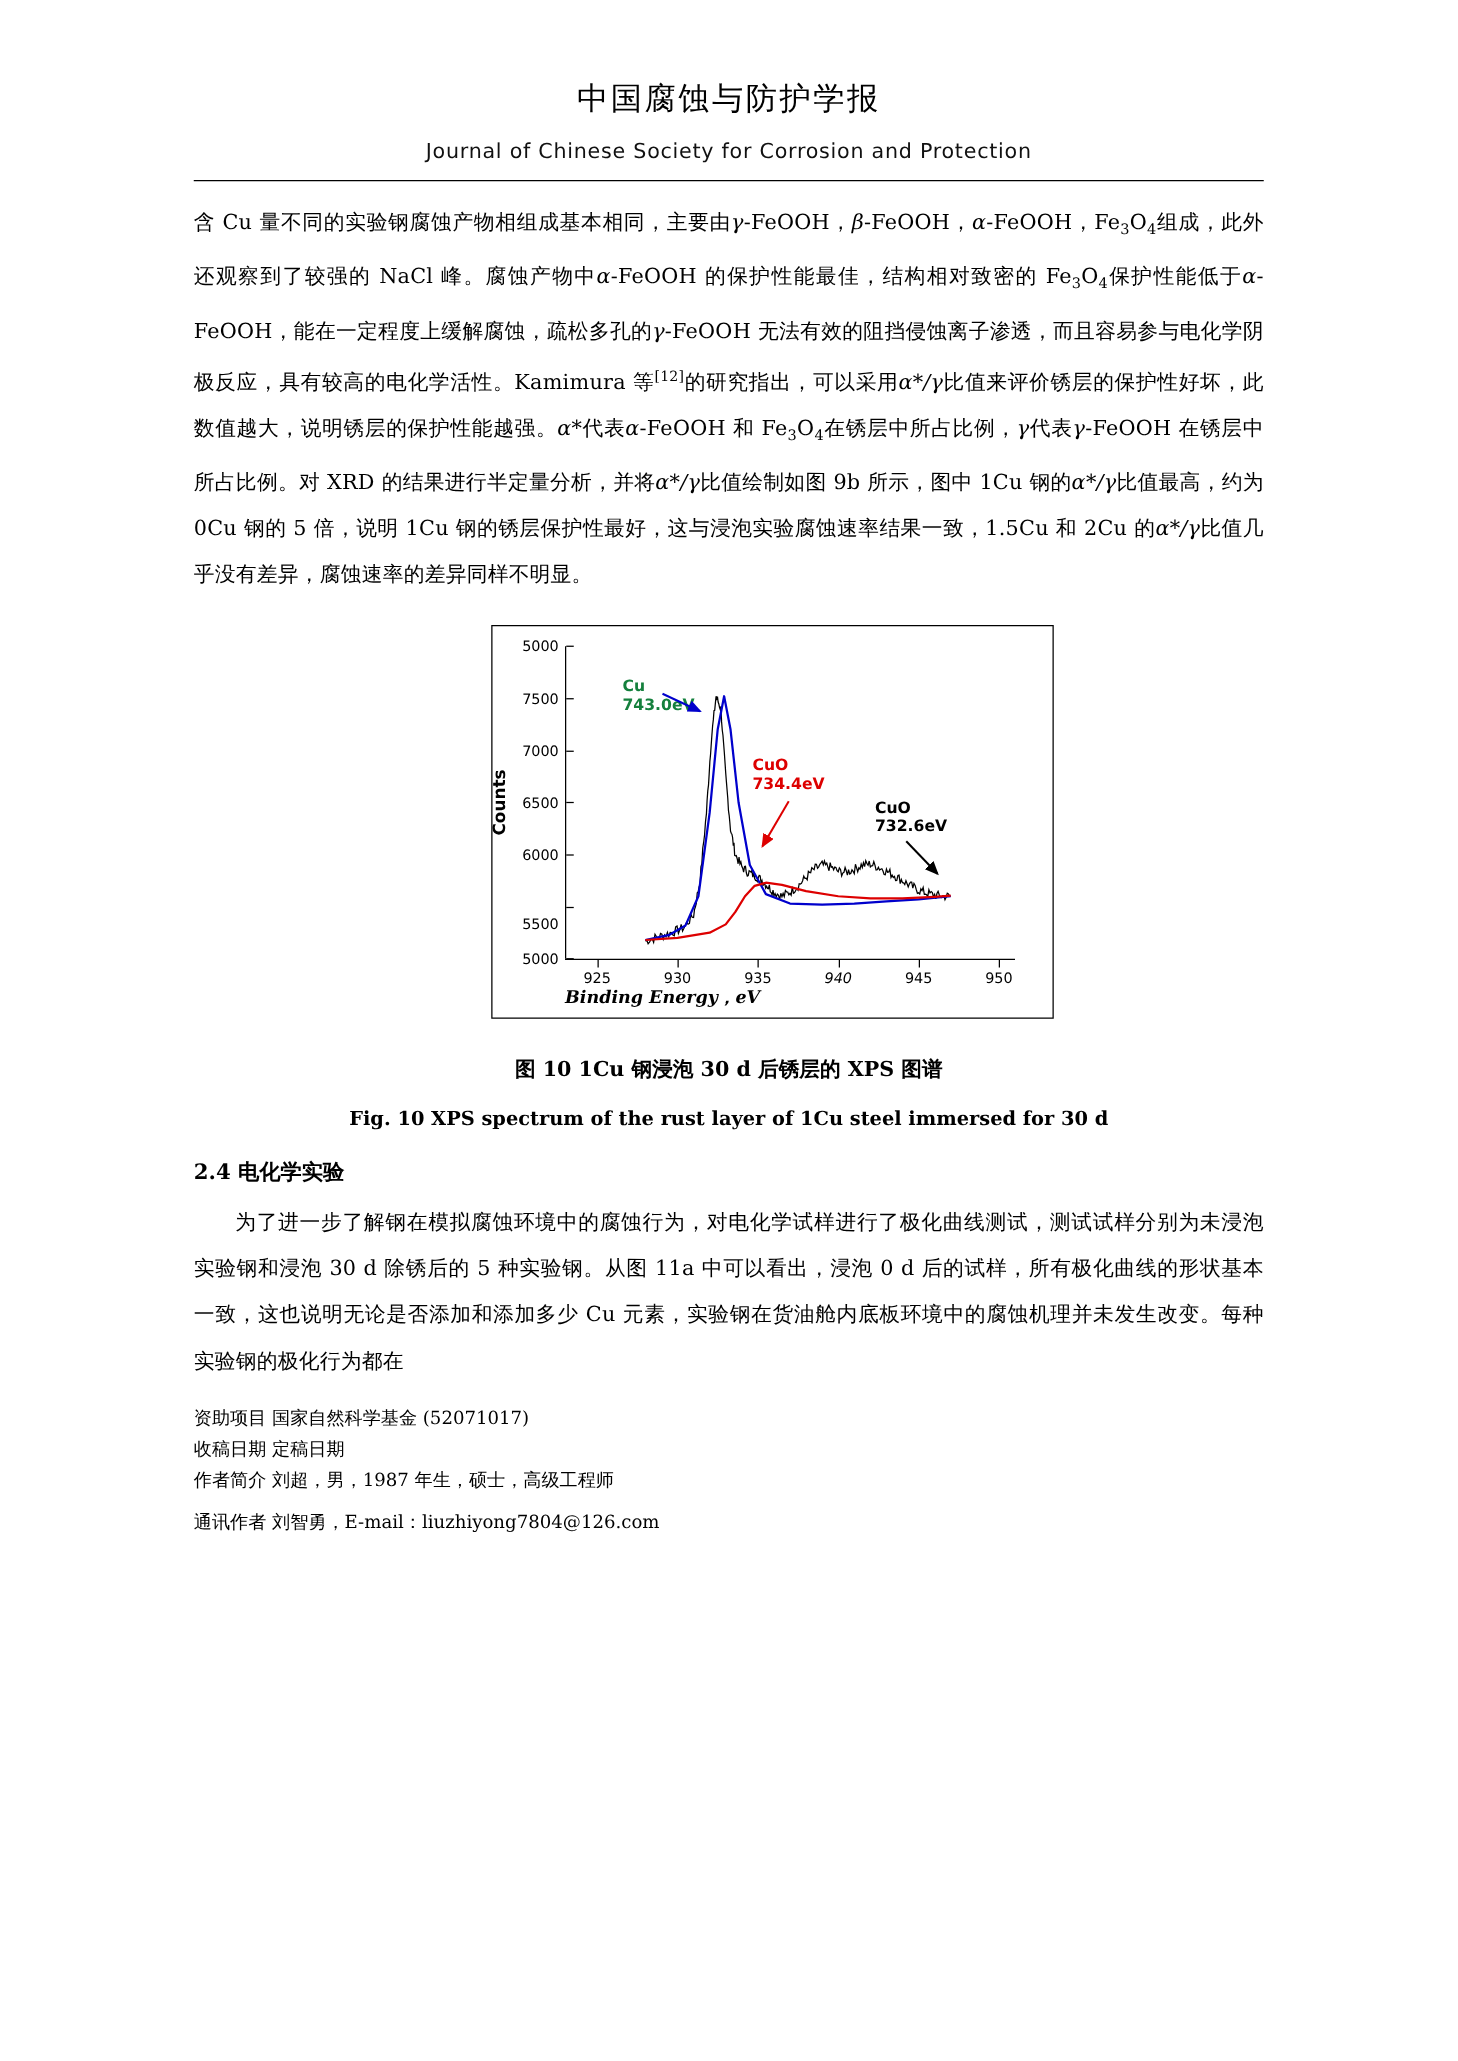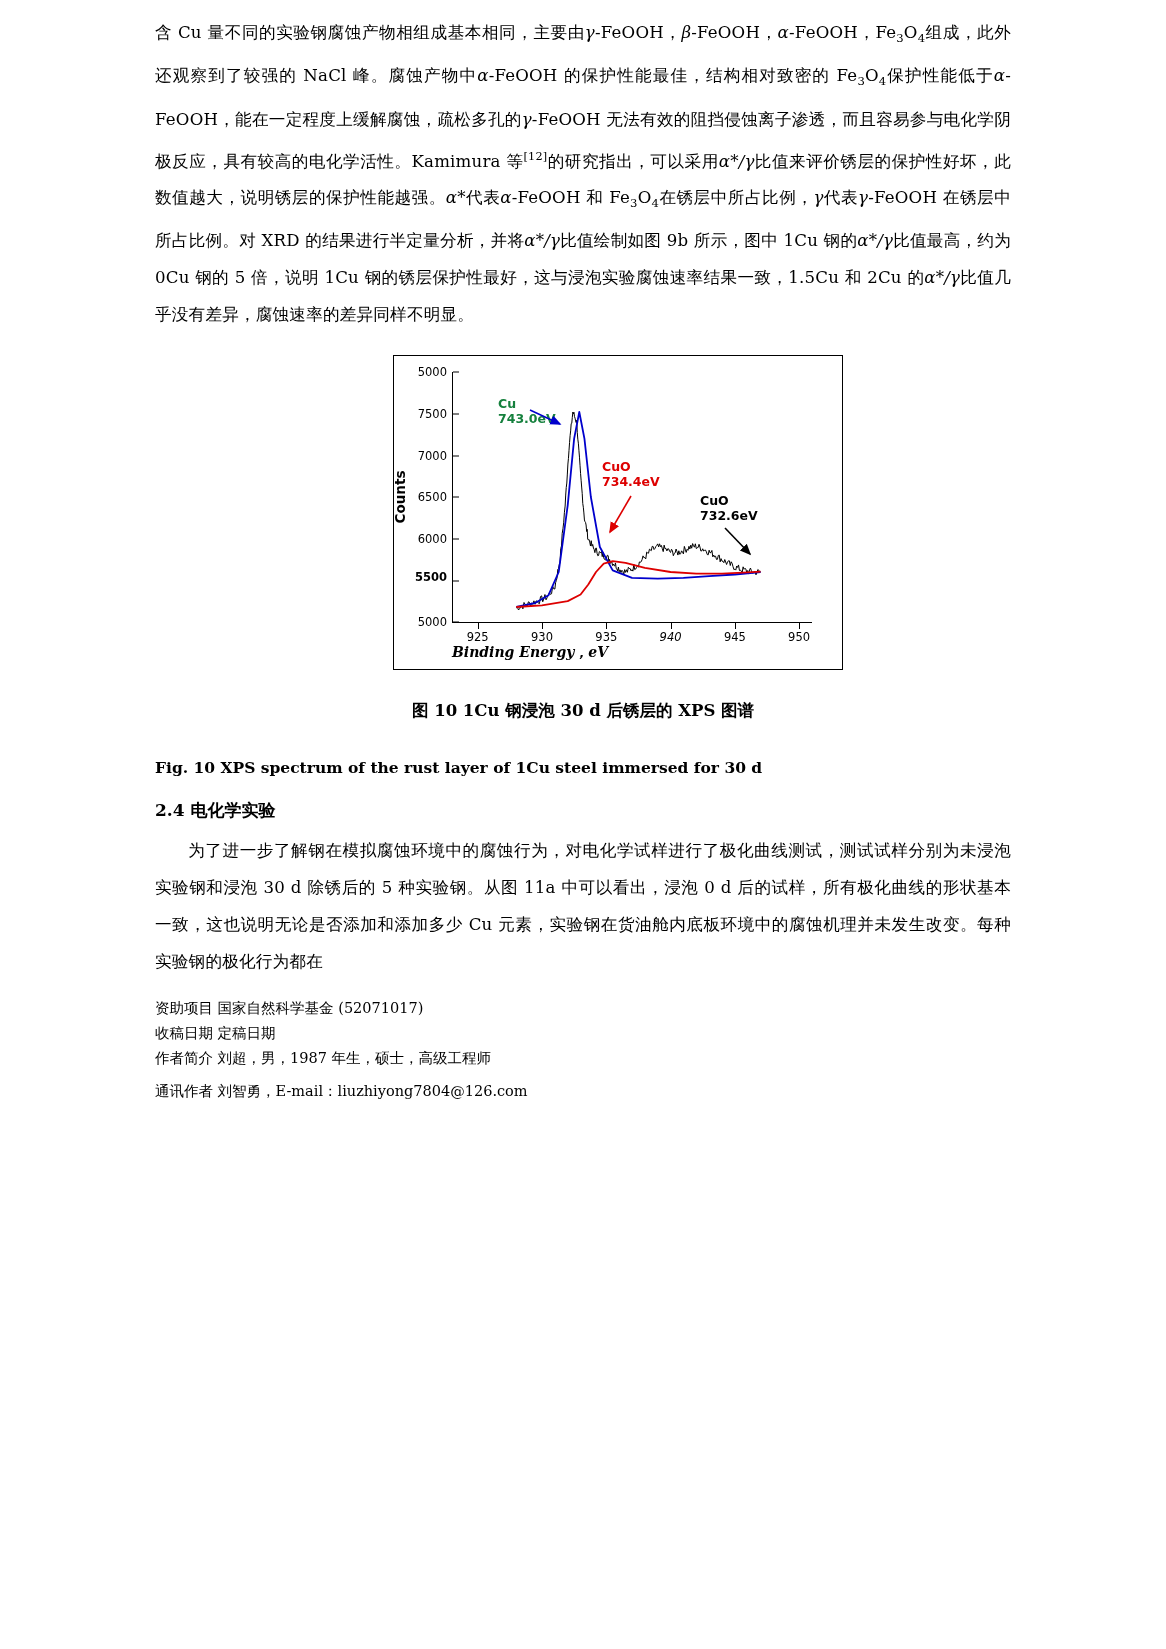--- a/index.html
+++ b/index.html
@@ -158,25 +158,25 @@
   .ann.cuo2 { color: #000000; left: 306px; top: 137px; }
   
   .cap-cn {
     text-align: center;
     font-family: "DejaVu Serif", serif;
     font-weight: bold;
     font-size: 16.5px;
     margin-top: 30px;
   }
   .cap-en {
-    text-align: left;
+    text-align: center;
     font-family: "DejaVu Serif", serif;
     font-weight: bold;
     font-size: 15.5px;
-    margin-top: 36px;
+    margin-top: 18px;
   }
   .section-head {
     font-family: "DejaVu Serif", serif;
     font-weight: bold;
     font-size: 17px;
     margin-top: 22px;
   }
   
   .footnotes {
     margin: 16px 155px;
@@ -185,32 +185,37 @@
     line-height: 25px;
   }
   .footnotes div { white-space: nowrap; }
   .gap-small { margin-top: 8px; }
 </style>
 </head>
 <body>
 
 <div class="page">
 
+  <div class="journal-header">
+    <div class="journal-title-cn">中国腐蚀与防护学报</div>
+    <div class="journal-title-en">Journal of Chinese Society for Corrosion and Protection</div>
+    <div class="header-rule"></div>
+  </div>
 
   <div class="content">
 
     <p class="body"><span>含 Cu 量不同的实验钢腐蚀产物相组成基本相同，主要由</span><span class="ital">γ</span><span>-FeOOH，</span><span class="ital">β</span><span>-FeOOH，</span><span class="ital">α</span><span>-FeOOH，Fe</span><sub>3</sub><span>O</span><sub>4</sub><span>组成，此外还观察到了较强的 NaCl 峰。腐蚀产物中</span><span class="ital">α</span><span>-FeOOH 的保护性能最佳，结构相对致密的 Fe</span><sub>3</sub><span>O</span><sub>4</sub><span>保护性能低于</span><span class="ital">α</span><span>-FeOOH，能在一定程度上缓解腐蚀，疏松多孔的</span><span class="ital">γ</span><span>-FeOOH 无法有效的阻挡侵蚀离子渗透，而且容易参与电化学阴极反应，具有较高的电化学活性。Kamimura 等</span><sup>[12]</sup><span>的研究指出，可以采用</span><span class="ital">α*/γ</span><span>比值来评价锈层的保护性好坏，此数值越大，说明锈层的保护性能越强。</span><span class="ital">α*</span><span>代表</span><span class="ital">α</span><span>-FeOOH 和 Fe</span><sub>3</sub><span>O</span><sub>4</sub><span>在锈层中所占比例，</span><span class="ital">γ</span><span>代表</span><span class="ital">γ</span><span>-FeOOH 在锈层中所占比例。对 XRD 的结果进行半定量分析，并将</span><span class="ital">α*/γ</span><span>比值绘制如图 9b 所示，图中 1Cu 钢的</span><span class="ital">α*/γ</span><span>比值最高，约为 0Cu 钢的 5 倍，说明 1Cu 钢的锈层保护性最好，这与浸泡实验腐蚀速率结果一致，1.5Cu 和 2Cu 的</span><span class="ital">α*/γ</span><span>比值几乎没有差异，腐蚀速率的差异同样不明显。</span></p>
 
     <div class="figure-wrap">
       <div class="chart-box">
 
         <div class="axis-left">
           <div class="ytick" style="top:250px;">5000</div>
           <div class="ytick-mark" style="top:250px;"></div>
-          <div class="ytick" style="top:205px;font-weight:bold;">5500</div>
+          <div class="ytick" style="top:222px;">5500</div>
           <div class="ytick-mark" style="top:208.3px;"></div>
           <div class="ytick" style="top:166.7px;">6000</div>
           <div class="ytick-mark" style="top:166.7px;"></div>
           <div class="ytick" style="top:125px;">6500</div>
           <div class="ytick-mark" style="top:125px;"></div>
           <div class="ytick" style="top:83.3px;">7000</div>
           <div class="ytick-mark" style="top:83.3px;"></div>
           <div class="ytick" style="top:41.7px;">7500</div>
           <div class="ytick-mark" style="top:41.7px;"></div>
           <div class="ytick" style="top:0px;">5000</div>

